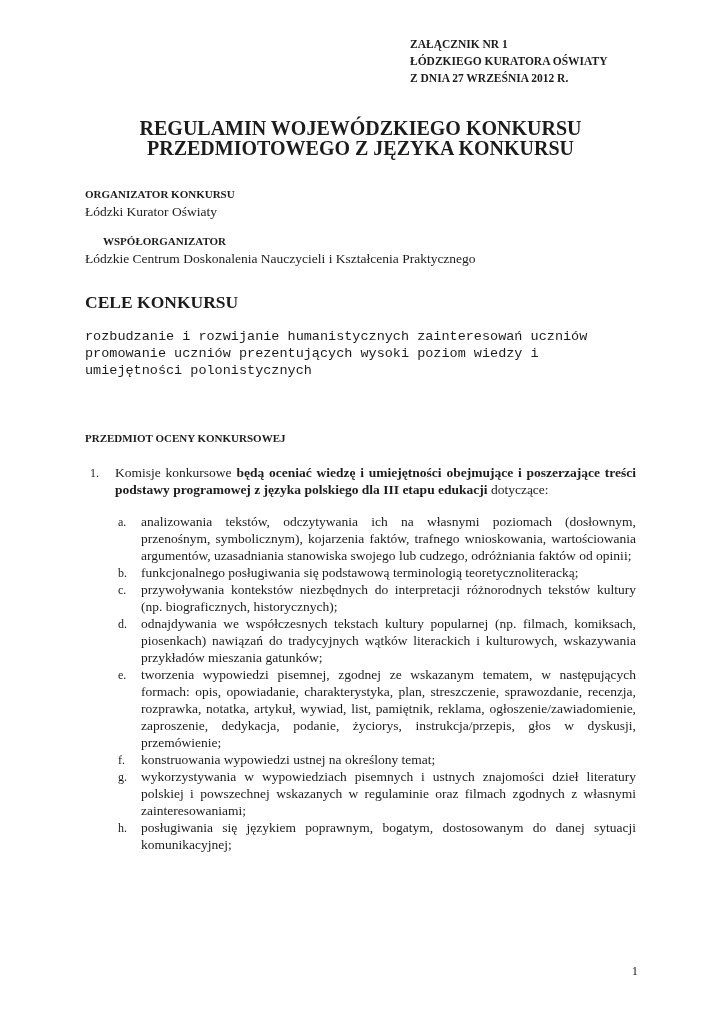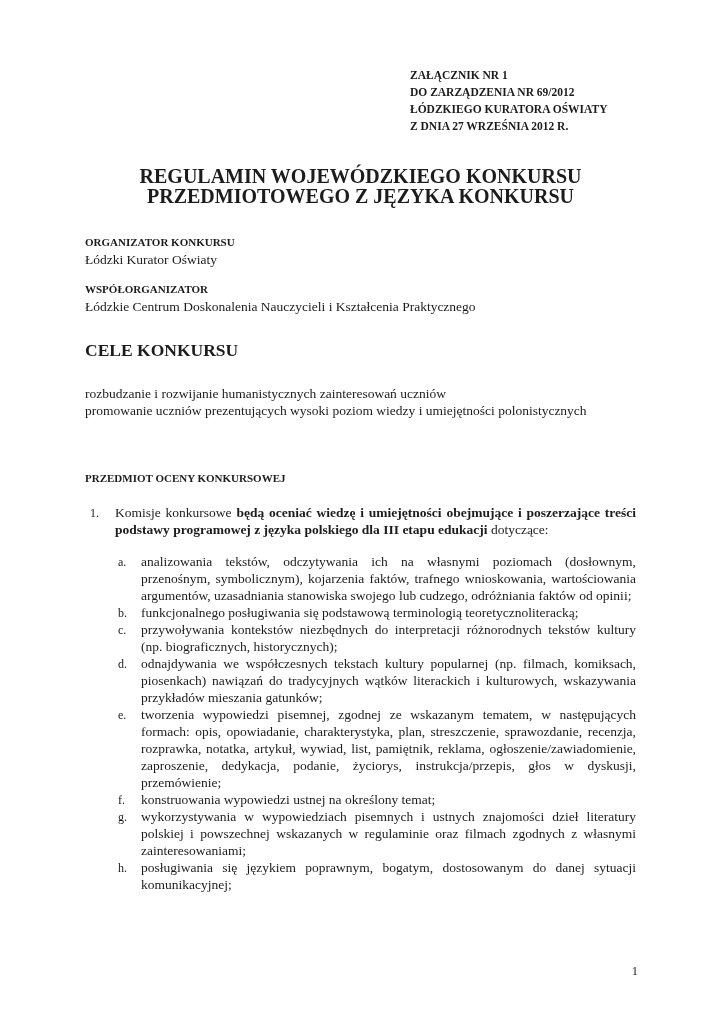--- a/index.html
+++ b/index.html
@@ -5,21 +5,21 @@
   html, body { margin: 0; padding: 0; background: #ffffff; }
   .page {
     position: relative;
     width: 720px;
     height: 1024px;
     background: #ffffff;
     color: #1c1c1c;
     font-family: "Liberation Serif", serif;
     font-size: 13.5px;
     line-height: 17px;
-    padding: 67px 84px 0 85px;
+    padding: 36px 84px 0 85px;
     box-sizing: border-box;
     overflow: hidden;
   }
   .annex {
     margin-left: 325px;
     font-weight: bold;
     font-size: 11.5px;
     line-height: 17px;
     white-space: nowrap;
   }
@@ -35,21 +35,21 @@
     font-size: 11px;
     margin-top: 28px;
   }
   .para { }
   .big-heading {
     font-weight: bold;
     font-size: 17.5px;
     line-height: 22px;
     margin-top: 24px;
   }
-  .goals { margin-top: 24px; }
+  .goals { margin-top: 15px; font-family: Liberation Mono, monospace; }
   .goals div { margin: 0; }
   .subject-heading { margin-top: 51px; }
   .num-item {
     position: relative;
     margin-top: 17px;
     padding-left: 30px;
     text-align: justify;
   }
   .num-label {
     position: absolute;
@@ -77,34 +77,33 @@
     font-size: 12.5px;
   }
 </style>
 </head>
 <body>
 
 <div class="page">
 
   <div class="annex">
     <div>ZAŁĄCZNIK NR 1</div>
-    <div>DO ZARZĄDZENIA NR 69/2012</div>
     <div>ŁÓDZKIEGO KURATORA OŚWIATY</div>
     <div>Z DNIA 27 WRZEŚNIA 2012 R.</div>
   </div>
 
   <div class="doc-title">
     <div>REGULAMIN WOJEWÓDZKIEGO KONKURSU</div>
     <div>PRZEDMIOTOWEGO Z JĘZYKA KONKURSU</div>
   </div>
 
   <div class="section-heading">ORGANIZATOR KONKURSU</div>
   <div class="para">Łódzki Kurator Oświaty</div>
 
-  <div class="section-heading" style="margin-top:13px;">WSPÓŁORGANIZATOR</div>
+  <div class="section-heading" style="margin-top:13px;margin-left:18px;">WSPÓŁORGANIZATOR</div>
   <div class="para">Łódzkie Centrum Doskonalenia Nauczycieli i Kształcenia Praktycznego</div>
 
   <div class="big-heading">CELE KONKURSU</div>
   <div class="goals">
     <div>rozbudzanie i rozwijanie humanistycznych zainteresowań uczniów</div>
     <div>promowanie uczniów prezentujących wysoki poziom wiedzy i umiejętności polonistycznych</div>
   </div>
 
   <div class="section-heading subject-heading">PRZEDMIOT OCENY KONKURSOWEJ</div>
 

